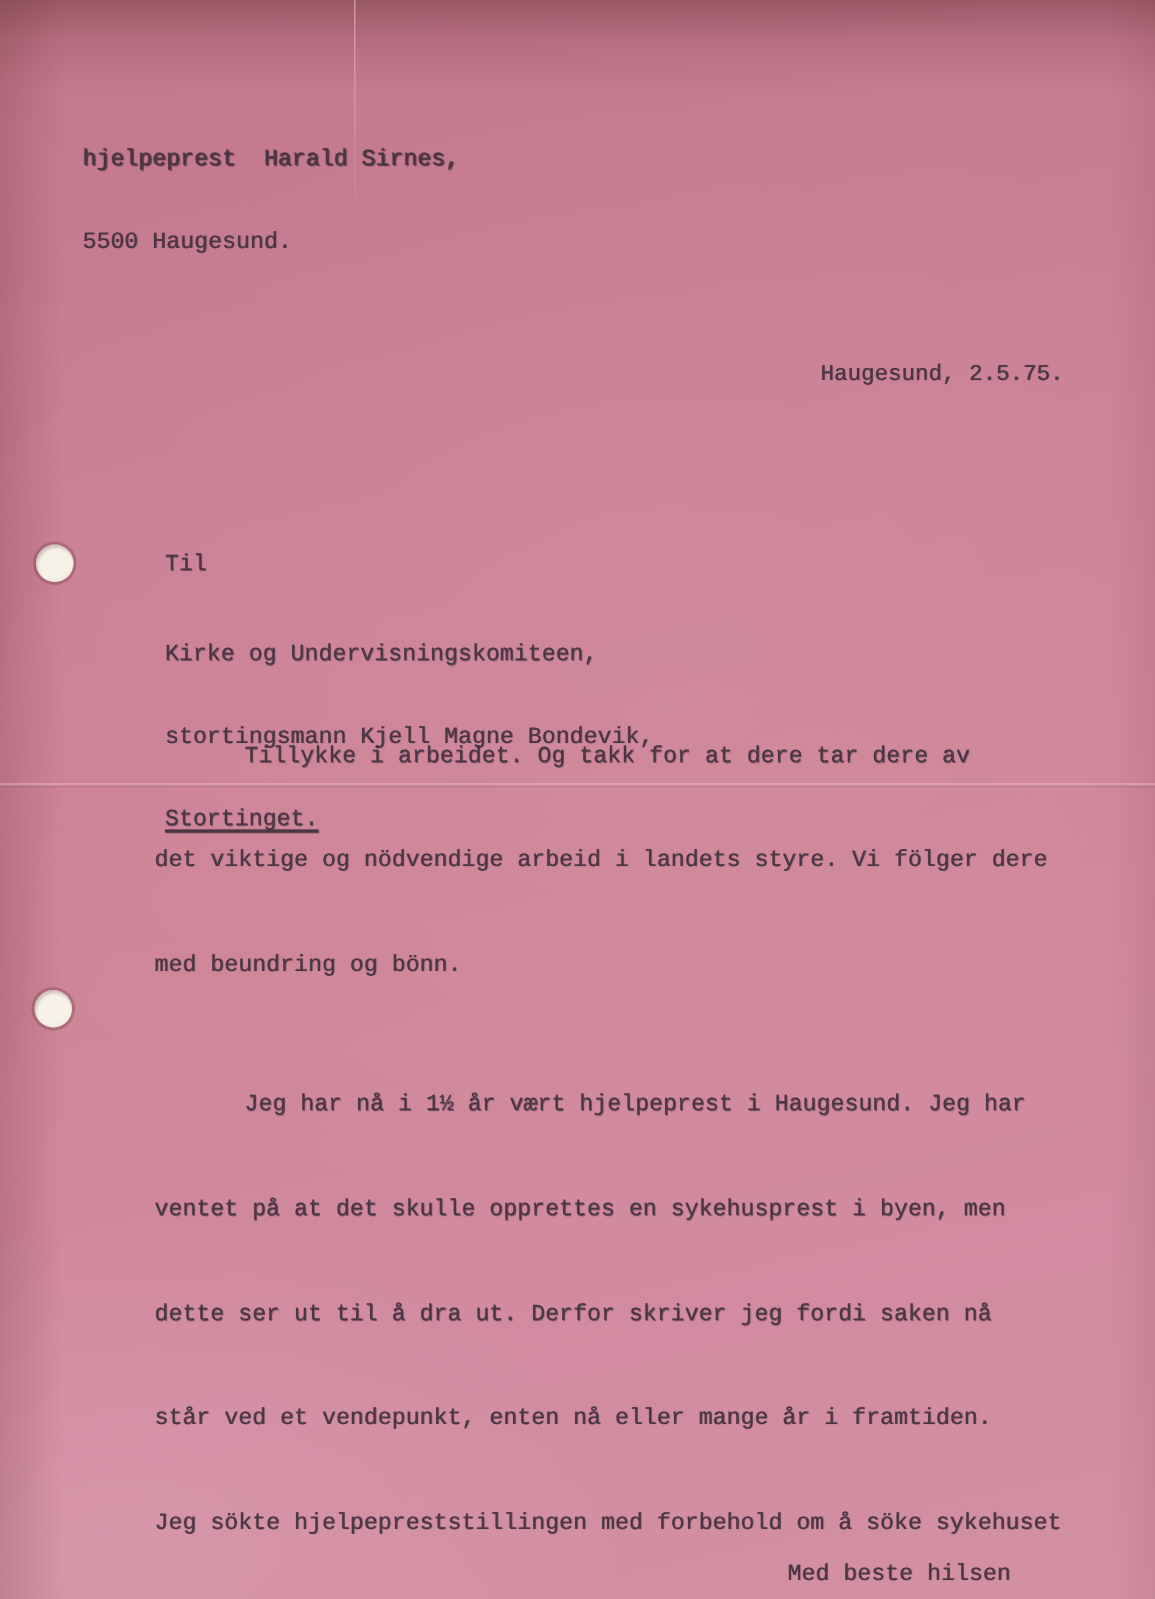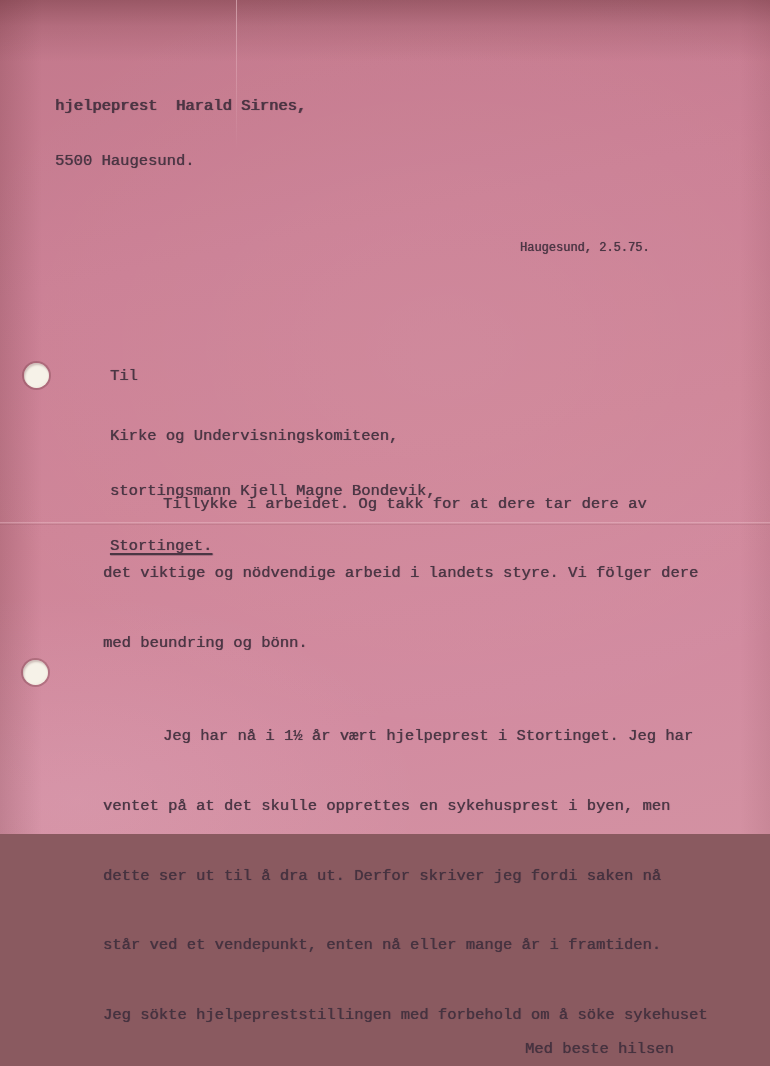--- a/index.html
+++ b/index.html
@@ -4,21 +4,21 @@
 <style>
   html, body { margin: 0; padding: 0; }
   body {
     width: 770px; height: 1066px;
     overflow: hidden;
     background: #8a5a60;
     font-family: "Liberation Mono", "DejaVu Sans Mono", monospace;
   }
   .paper {
     position: relative;
-    width: 770px; height: 834px;
+    width: 770px; height: 1066px;
     background:
       radial-gradient(ellipse 820px 620px at 58% 42%, rgba(255,255,255,0.05), transparent 65%),
       radial-gradient(ellipse 500px 300px at 10% 96%, rgba(255,235,240,0.10), transparent 70%),
       linear-gradient(180deg, rgba(96,42,48,0.42) 0px, rgba(96,42,48,0.16) 26px, rgba(96,42,48,0.0) 62px),
       linear-gradient(90deg, rgba(104,46,54,0.22) 0px, rgba(104,46,54,0.0) 42px),
       linear-gradient(270deg, rgba(104,46,54,0.10) 0px, rgba(104,46,54,0.0) 30px),
       linear-gradient(168deg, #c2788b 0%, #cb8095 30%, #cf8598 55%, #d28ba0 80%, #d391a2 100%);
   }
   
   .crease {
@@ -46,22 +46,22 @@
     white-space: pre;
   }
   .sender {
     position: absolute; left: 55px; top: 60px;
     font-size: 15.5px; line-height: 18.4px;
   }
   .sender .line:first-child {
     text-shadow: 0.8px 0.4px 0.8px rgba(50,32,48,0.9), -0.3px 0 0.5px rgba(50,32,48,0.5);
   }
   .date {
-    position: absolute; left: 520px; top: 241px;
-    font-size: 12px;
+    position: absolute; left: 547px; top: 241px;
+    font-size: 15px;
   }
   .recipient {
     position: absolute; left: 110px; top: 330px;
     font-size: 15.5px; line-height: 18.4px;
   }
   .recipient .salutation { margin-bottom: 5px; }
   .underline { text-decoration: underline; text-underline-offset: 3px; text-decoration-thickness: 1.5px; }
   .body-text {
     position: absolute; left: 103px; top: 446px;
     font-size: 15.5px; line-height: 23.25px;
@@ -94,21 +94,21 @@
     <div class="line">Kirke og Undervisningskomiteen,</div>
     <div class="line">stortingsmann Kjell Magne Bondevik,</div>
     <div class="line underline">Stortinget.</div>
   </div>
 
   <div class="body-text ink">
     <div class="line indent">Tillykke i arbeidet. Og takk for at dere tar dere av</div>
     <div class="line">det viktige og nödvendige arbeid i landets styre. Vi fölger dere</div>
     <div class="line">med beundring og bönn.</div>
 
-    <div class="line indent">Jeg har nå i 1½ år vært hjelpeprest i Stortinget. Jeg har</div>
+    <div class="line indent">Jeg har nå i 1½ år vært hjelpeprest i Haugesund. Jeg har</div>
     <div class="line">ventet på at det skulle opprettes en sykehusprest i byen, men</div>
     <div class="line">dette ser ut til å dra ut. Derfor skriver jeg fordi saken nå</div>
     <div class="line">står ved et vendepunkt, enten nå eller mange år i framtiden.</div>
     <div class="line">Jeg sökte hjelpepreststillingen med forbehold om å söke sykehuset</div>
     
 
     
     
     
     

